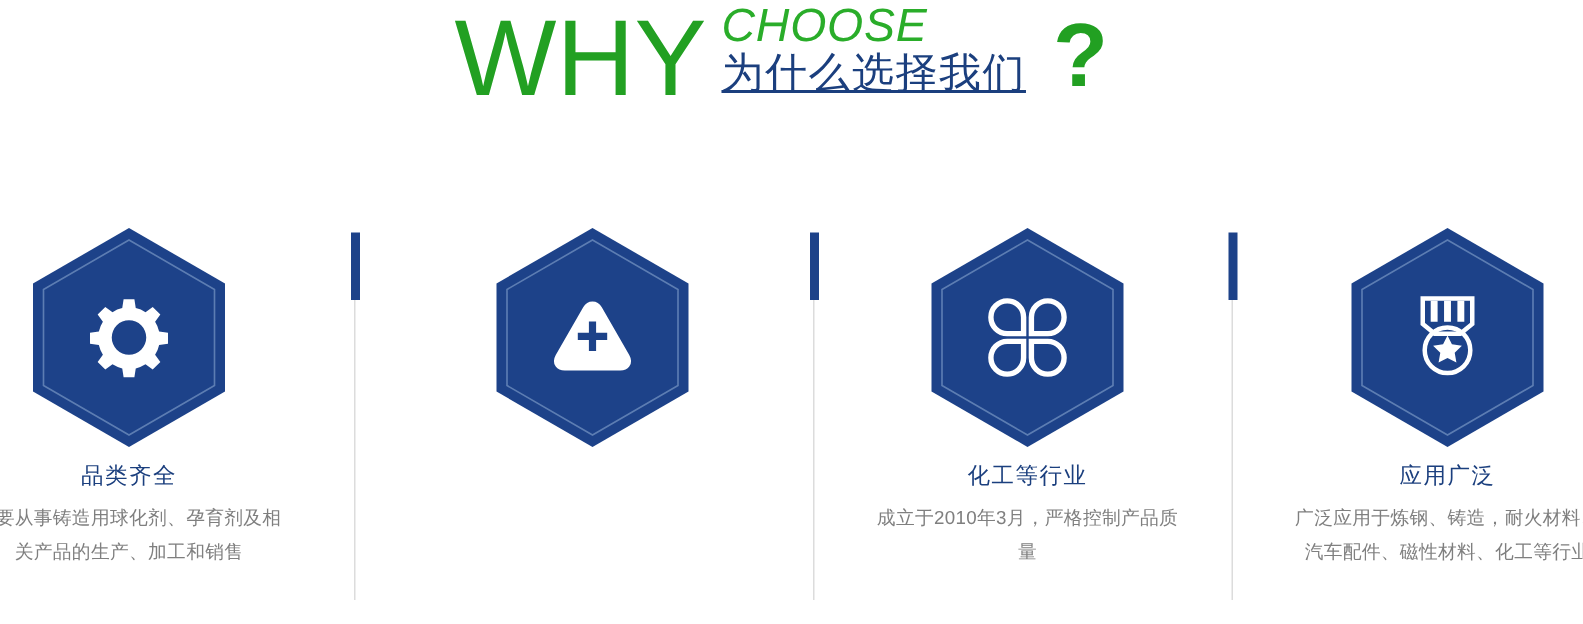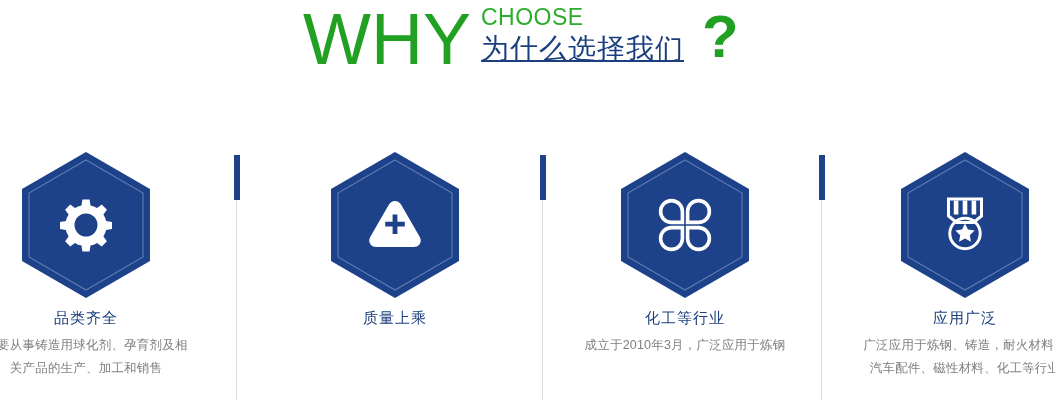--- a/index.html
+++ b/index.html
@@ -21,22 +21,22 @@
     font-size: 72px; line-height: 78px;
     color: #22a022; font-weight: 400;
     letter-spacing: 0px;
     font-family: "Liberation Sans", "DejaVu Sans", sans-serif;
   }
   .mid-block {
     display: flex; flex-direction: column;
     margin-left: 10px; padding-top: 4px;
   }
   .choose-word {
-    font-size: 23px; line-height: 26px;
-    color: #2aad2a; letter-spacing: 0.5px;
+    font-size: 31px; line-height: 26px;
+    color: #2aad2a; letter-spacing: 0.5px; font-style: italic;
   }
   .cn-head {
     font-size: 28px; line-height: 34px;
     color: #1b3f7e; letter-spacing: 1px;
     margin-top: 2px;
     text-decoration: underline;
   }
   .qmark {
     font-size: 60px; line-height: 62px;
     color: #22a022; font-weight: bold;
@@ -149,40 +149,39 @@
               L -18.5,22 Q -22.6,22 -24.5,19.4
               Q -27,16 -24.5,11.6 L -6.2,-20.2 Q -4,-24 0,-24 Z"></path>
             <path fill="#1d4289" d="
               M -2.4,-3.2 L -2.4,-10.6 L 2.4,-10.6 L 2.4,-3.2
               L 9.8,-3.2 L 9.8,1.6 L 2.4,1.6 L 2.4,9.0
               L -2.4,9.0 L -2.4,1.6 L -9.8,1.6 L -9.8,-3.2 Z"></path>
           </g>
         </svg>
       </div>
     </div>
-    <div class="col-title">质量上乘</div>
   </div>
 
   <div class="col" style="left:560px;">
     <div class="hexwrap">
       <div class="hex">
         <svg width="132" height="150" viewBox="0 0 132 150" xmlns="http://www.w3.org/2000/svg">
           <polygon points="66,2 130,39 130,111 66,148 2,111 2,39" fill="#1d4289"></polygon>
           <polygon points="66,10 123,43 123,107 66,140 9,107 9,43" fill="none" stroke="#6d8cbd" stroke-width="1.1" opacity="0.8"></polygon>
           <g transform="translate(66,75)" fill="none" stroke="#ffffff" stroke-width="3.6">
             <path d="M -2.6,-2.6 L -2.6,-13.5 A 10.9 10.9 0 1 0 -13.5,-2.6 Z"></path>
             <path d="M 2.6,-2.6 L 13.5,-2.6 A 10.9 10.9 0 1 0 2.6,-13.5 Z"></path>
             <path d="M 2.6,2.6 L 2.6,13.5 A 10.9 10.9 0 1 0 13.5,2.6 Z"></path>
             <path d="M -2.6,2.6 L -13.5,2.6 A 10.9 10.9 0 1 0 -2.6,13.5 Z"></path>
           </g>
         </svg>
       </div>
     </div>
     <div class="col-title">化工等行业</div>
-    <div class="col-desc">成立于2010年3月，广泛应用于炼钢</div>
+    <div class="col-desc">成立于2010年3月，严格控制产品质量</div>
   </div>
 
   <div class="col" style="left:840px;">
     <div class="hexwrap">
       <div class="hex">
         <svg width="132" height="150" viewBox="0 0 132 150" xmlns="http://www.w3.org/2000/svg">
           <polygon points="66,2 130,39 130,111 66,148 2,111 2,39" fill="#1d4289"></polygon>
           <polygon points="66,10 123,43 123,107 66,140 9,107 9,43" fill="none" stroke="#6d8cbd" stroke-width="1.1" opacity="0.8"></polygon>
           <g transform="translate(66,73)">
 

